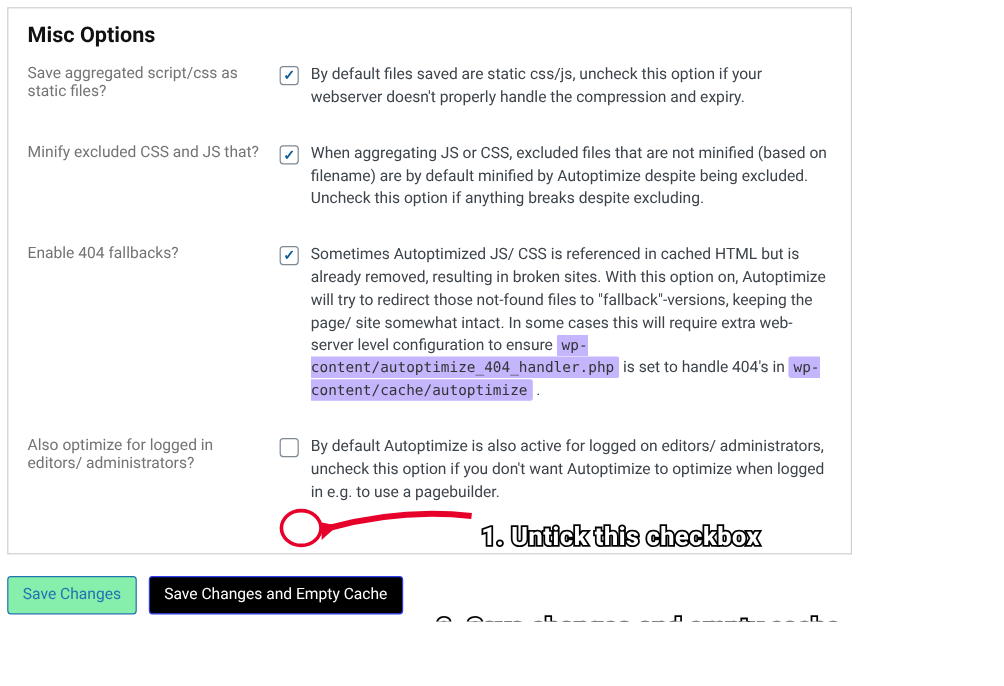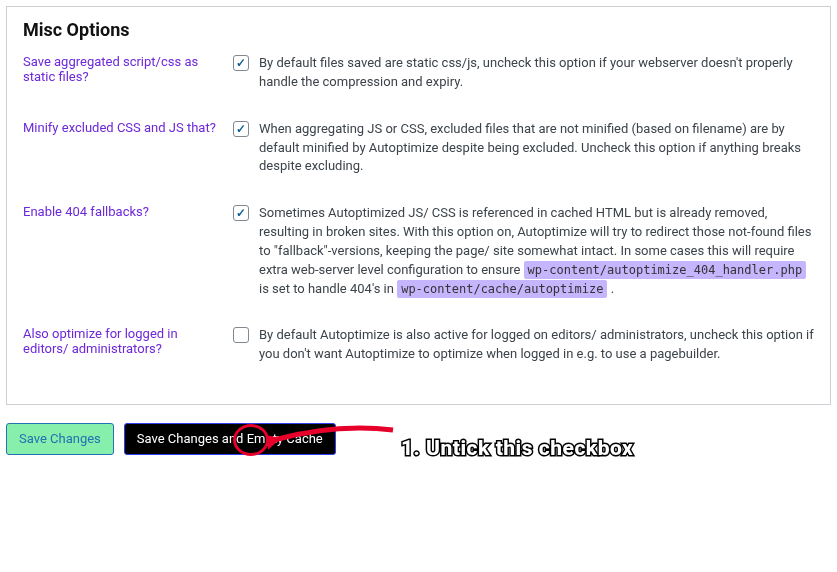--- a/index.html
+++ b/index.html
@@ -25,21 +25,21 @@
   }
   .row {
     display: flex;
     margin-bottom: 28px;
   }
   .row:last-child { margin-bottom: 22px; }
   .label-col {
     width: 210px;
     flex-shrink: 0;
     padding-right: 12px;
-    color: #6d28d9;
+    color: #737373;
   }
   .control-col {
     flex: 1;
     display: flex;
     align-items: flex-start;
     color: #3c434a;
     line-height: 1.45;
   }
   .checkbox {
     width: 16px;
@@ -115,21 +115,21 @@
     position: absolute;
     font-weight: 800;
     color: #fff;
     font-size: 21px;
     -webkit-text-stroke: 3px #000;
     paint-order: stroke fill;
     pointer-events: none;
     white-space: nowrap;
     letter-spacing: 0.5px;
   }
-  .container { position: relative; width: 825px; }
+  .container { position: relative; width: 704px; }
 </style>
 </head>
 <body>
 
 <div class="container">
 
   <div class="panel">
     <h2>Misc Options</h2>
 
     <div class="row">

